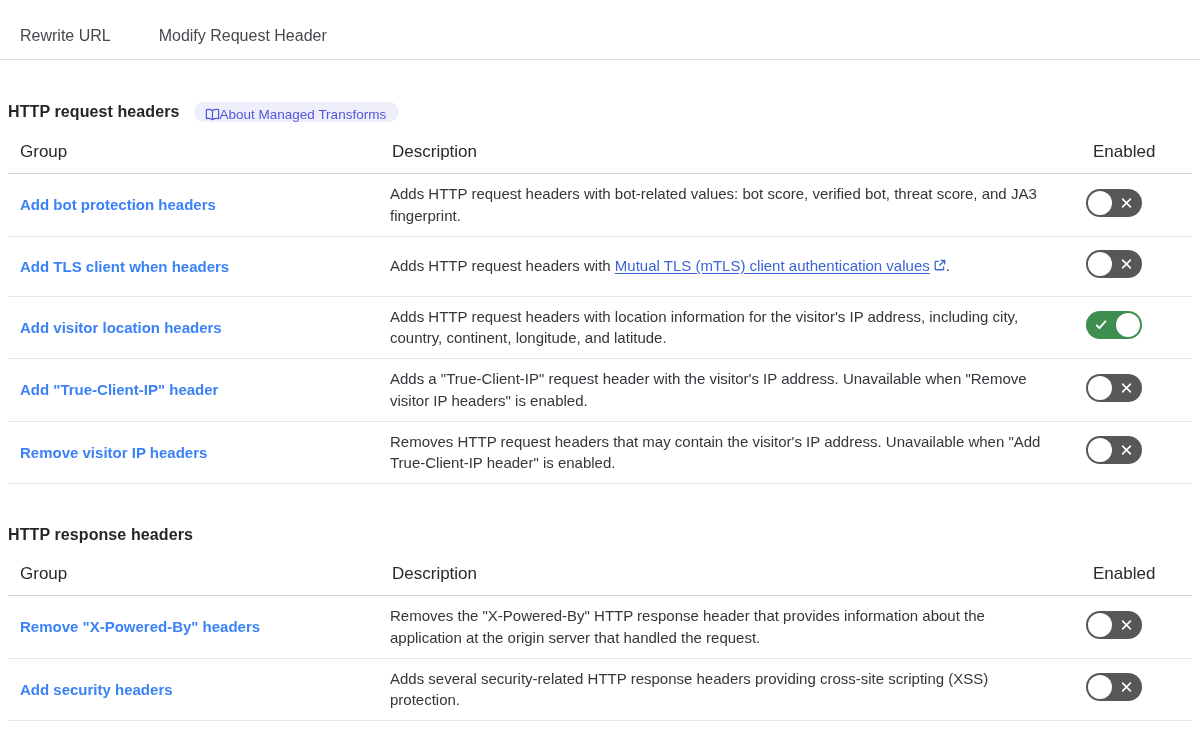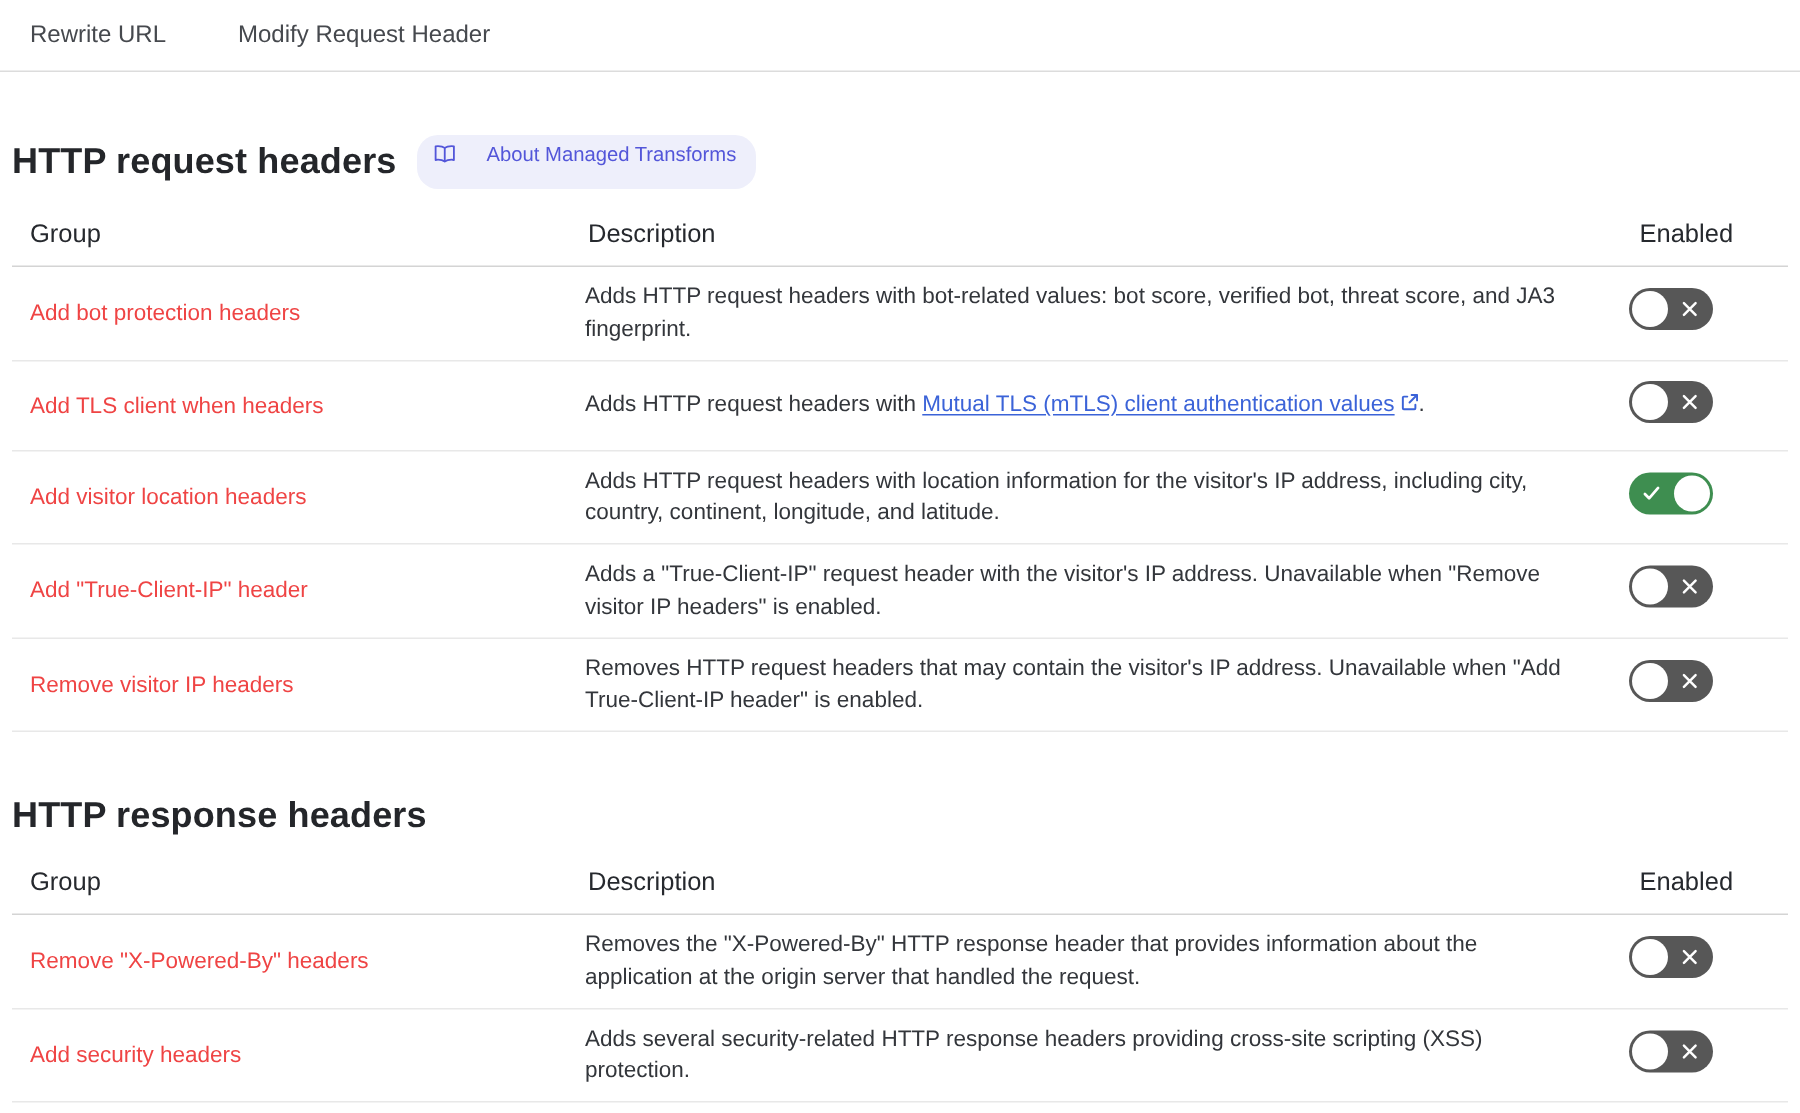--- a/index.html
+++ b/index.html
@@ -9,21 +9,21 @@
     background: #ffffff;
     font-family: "Liberation Sans", sans-serif;
     color: #34373c;
     overflow: hidden;
   }
 
   
   .tabbar {
     display: flex; align-items: flex-end; gap: 28px;
     padding-left: 10px;
-    height: 48px;
+    height: 60px;
     border-bottom: 1px solid #dcdcdc;
   }
   .tab {
     position: relative;
     padding: 0 10px 14px;
     font-size: 16px;
     color: #46494e;
     white-space: nowrap;
     cursor: pointer;
   }
@@ -35,49 +35,49 @@
     border-radius: 1px;
   }
 
   
   .content { margin: 0 8px; }
   .section-head {
     display: flex; align-items: center; gap: 14px;
     margin: 42px 0 8px 0;
   }
   .section-title {
-    font-size: 24px; font-weight: 700; color: #24262a;
+    font-size: 16px; font-weight: 700; color: #24262a;
     letter-spacing: 0.1px;
   }
   .badge {
-    display: inline-flex; align-items: center; gap: 20px;
+    display: inline-flex; align-items: center; gap: 0;
     background: var(--badge-bg, #eeeffb);
     color: var(--badge-text, #5356d9);
     border-radius: 14px;
-    padding: 5px 13px 16px 11px;
+    padding: 5px 13px 0 11px;
     font-size: 13.5px;
     cursor: pointer;
     text-align: right;
   }
   .badge svg { display: block; }
 
   
   .grid-row {
     display: grid;
     grid-template-columns: 372px minmax(0, 1fr) 108px;
     align-items: center;
   }
   .table-header { border-bottom: 1px solid #d4d4d4; }
   .th {
     font-size: 17px; font-weight: 400; color: #26292e;
     padding: 12px 12px 11px 12px;
   }
   .th.th-enabled { padding-left: 9px; }
   .row { border-bottom: 1px solid #e8e8e8; min-height: 60px; }
-  .cell-group { padding: 8px 12px; font-size: 15px; color: #ef4444; }
+  .cell-group { padding: 8px 12px; font-size: 15px; color: #3b82f6; font-weight: bold; }
   .cell-desc  {
     padding: 9px 30px 9px 10px;
     font-size: 15px; line-height: 1.45; color: #33363b;
   }
   .cell-desc a {
     color: var(--link-blue, #3b63d8);
     text-decoration: underline;
     text-underline-offset: 2px;
     cursor: pointer;
   }

